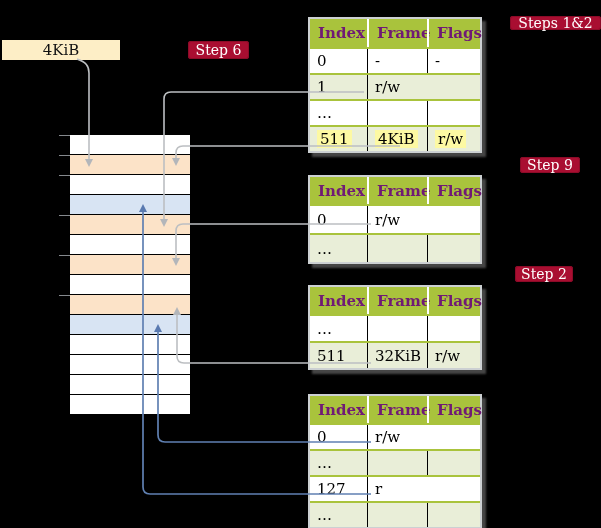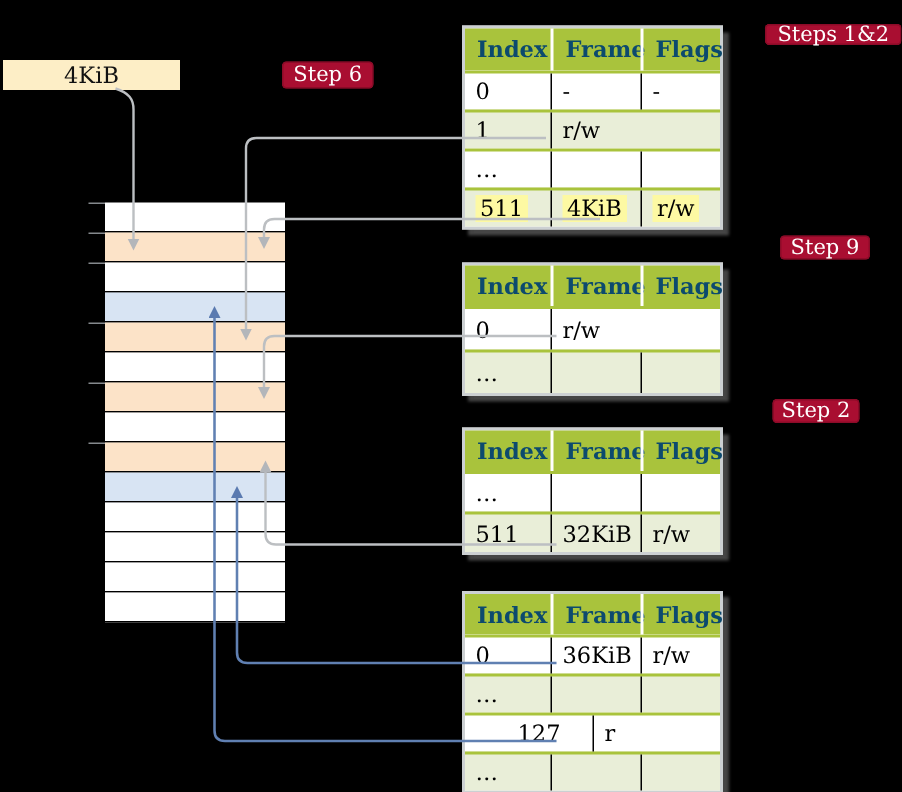--- a/index.html
+++ b/index.html
@@ -31,21 +31,21 @@
 
   .ptable{
     position:absolute;left:308px;width:170px;
     border:2px solid #ccd0d2;background:#fff;
     box-shadow:4px 4px 2px rgba(125,125,125,.55);
   }
   .trow{display:flex;width:170px;box-sizing:border-box;}
   .thead{background:#a9c33c;}
   .hcell{
     box-sizing:border-box;display:flex;align-items:center;
-    color:#0c4a6e;font-weight:bold;font-size:15px;padding-left:8px;
+    color:#701a75;font-weight:bold;font-size:15px;padding-left:8px;
   }
   .hcell.sep{border-left:2px solid #fff;}
   .rw{background:#ffffff;}
   .rg{background:#e9eed8;}
   .drow{border-top:2px solid #a9c33c;}
   .cell{
     box-sizing:border-box;display:flex;align-items:center;
     color:#000;font-size:15px;padding-left:7px;white-space:nowrap;
   }
   .cell.csep{border-left:1px solid #000;}
@@ -158,29 +158,28 @@
         </div>
       </div>
       <div class="ptable" style="top: 394px;">
         <div class="trow thead" style="height: 27px;">
           <div class="hcell" style="width: 57px;">Index</div>
           <div class="hcell sep" style="width: 60px;">Frame</div>
           <div class="hcell sep" style="width: 53px;">Flags</div>
         </div>
         <div class="trow drow rw" style="height: 26px;">
           <div class="cell" style="width: 57px;">0</div>
-          <div class="cell csep" style="width: 60px;">36KiB</div>
-          <div class="cell csep" style="width: 53px;">r/w</div>
-        </div>
-        <div class="trow drow rg" style="height: 26px;">
-          <div class="cell" style="width: 57px;">…</div>
-          <div class="cell csep" style="width: 60px;"></div>
-          <div class="cell csep" style="width: 53px;"></div>
-        </div>
-        <div class="trow drow rw" style="height: 26px; padding-left: 28px;">
+          <div class="cell csep" style="width: 53px;">r/w</div>
+        </div>
+        <div class="trow drow rg" style="height: 26px;">
+          <div class="cell" style="width: 57px;">…</div>
+          <div class="cell csep" style="width: 60px;"></div>
+          <div class="cell csep" style="width: 53px;"></div>
+        </div>
+        <div class="trow drow rw" style="height: 26px;">
           <div class="cell" style="width: 57px;">127</div>
           <div class="cell csep" style="width: 53px;">r</div>
         </div>
         <div class="trow drow rg" style="height: 26px;">
           <div class="cell" style="width: 57px;">…</div>
           <div class="cell csep" style="width: 60px;"></div>
           <div class="cell csep" style="width: 53px;"></div>
         </div>
       </div>
     </div>

